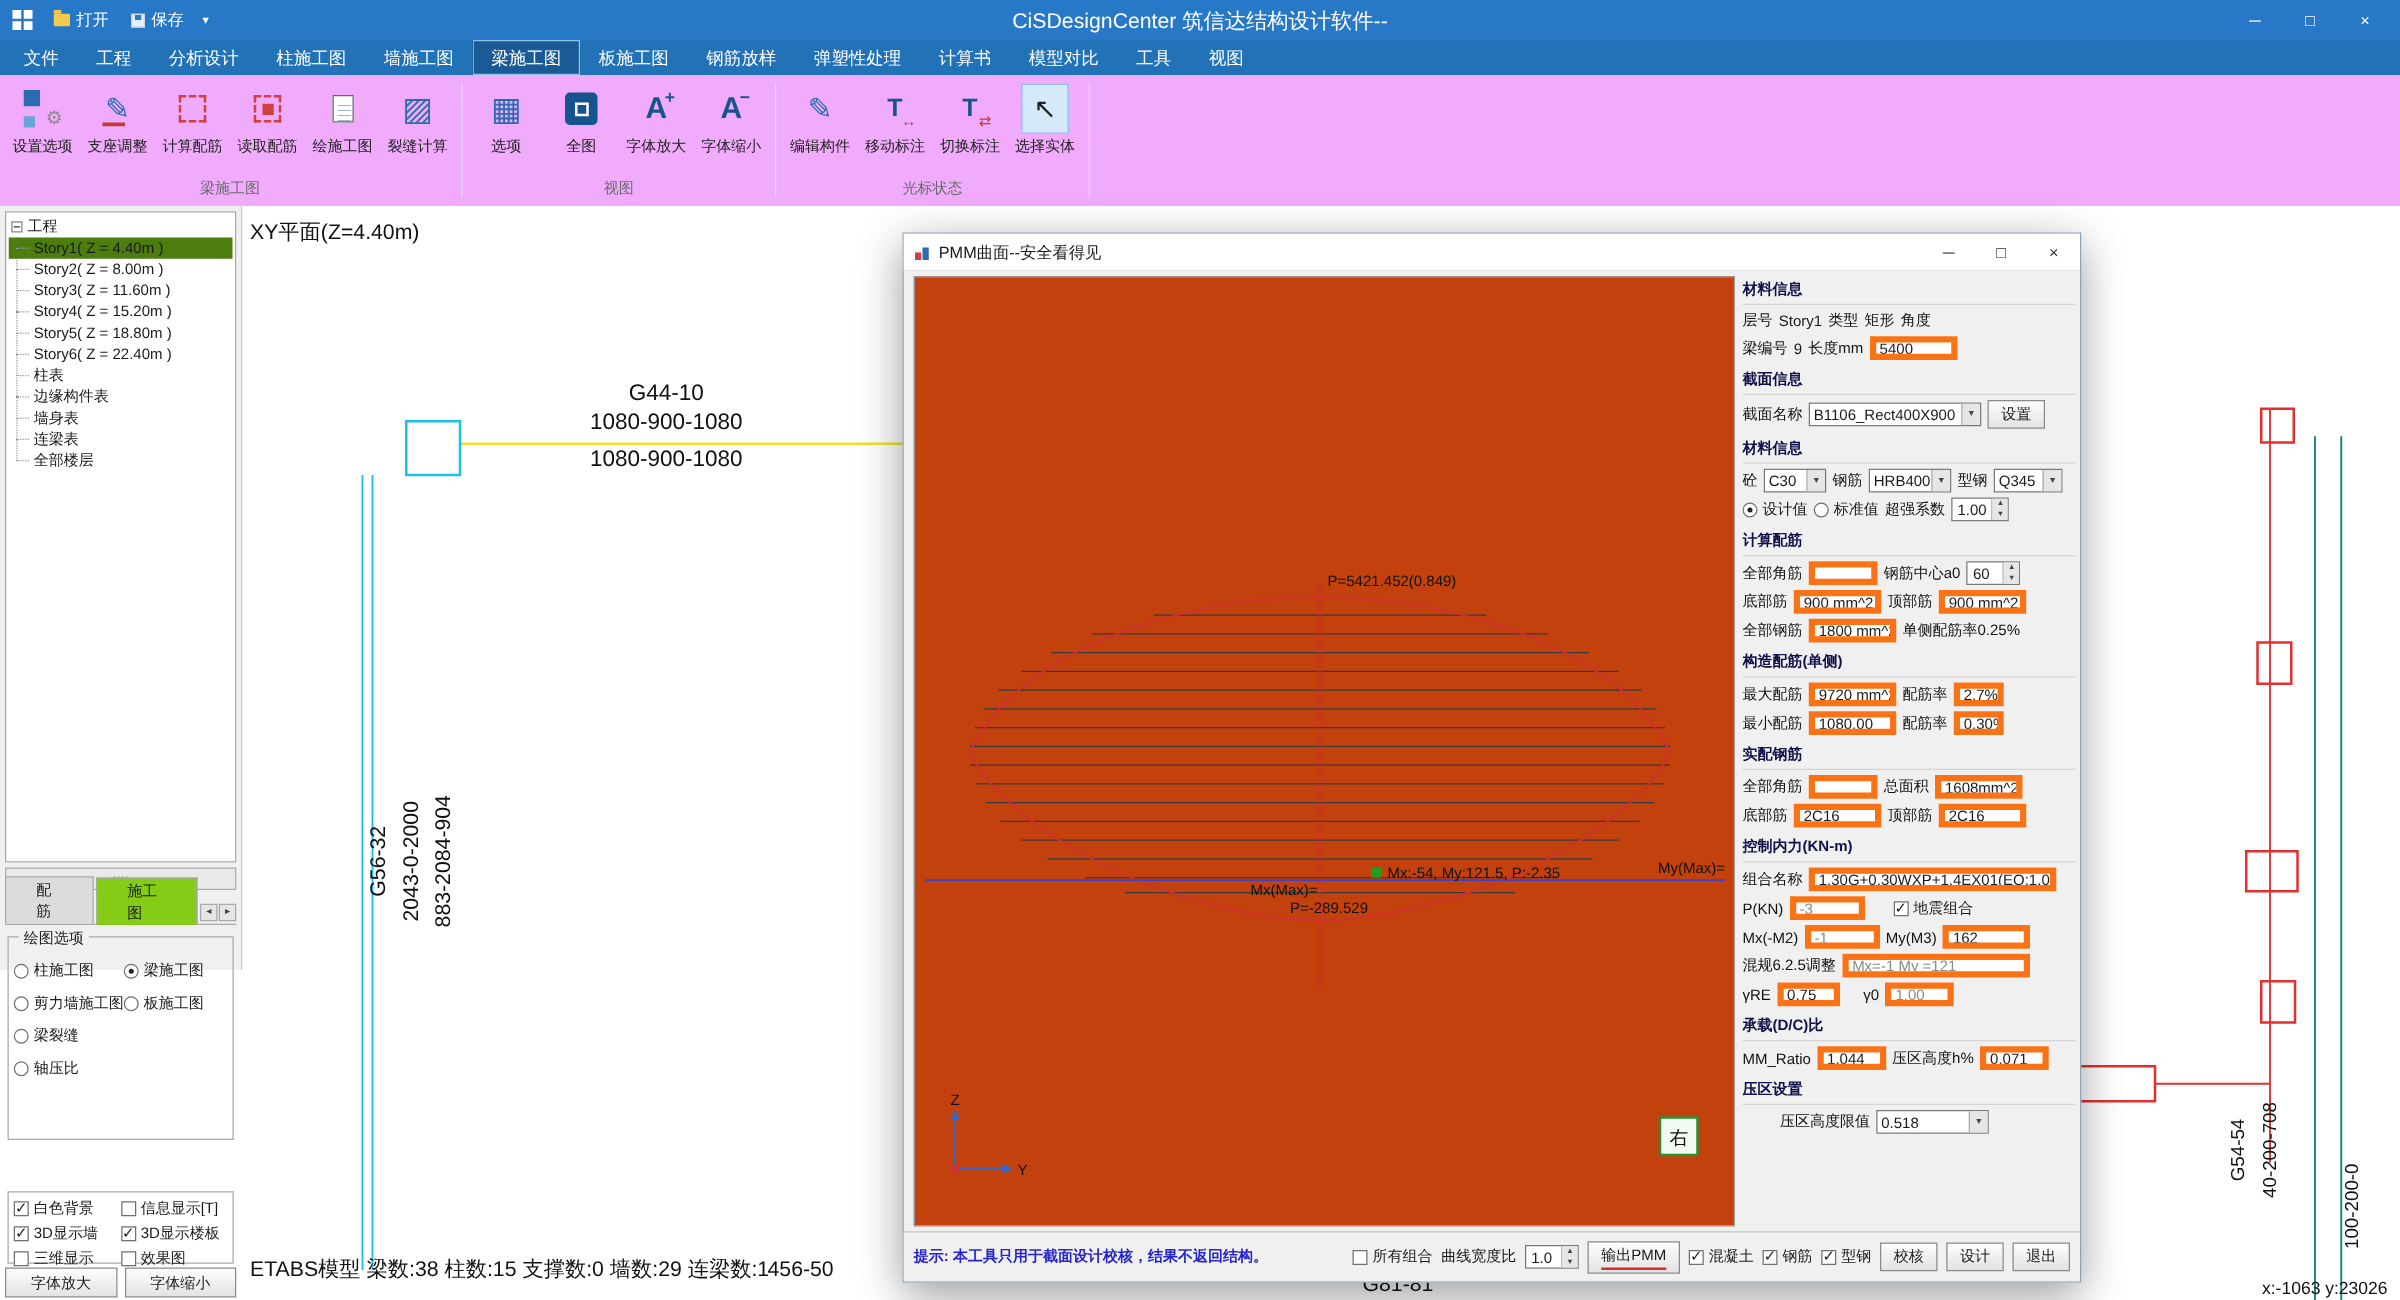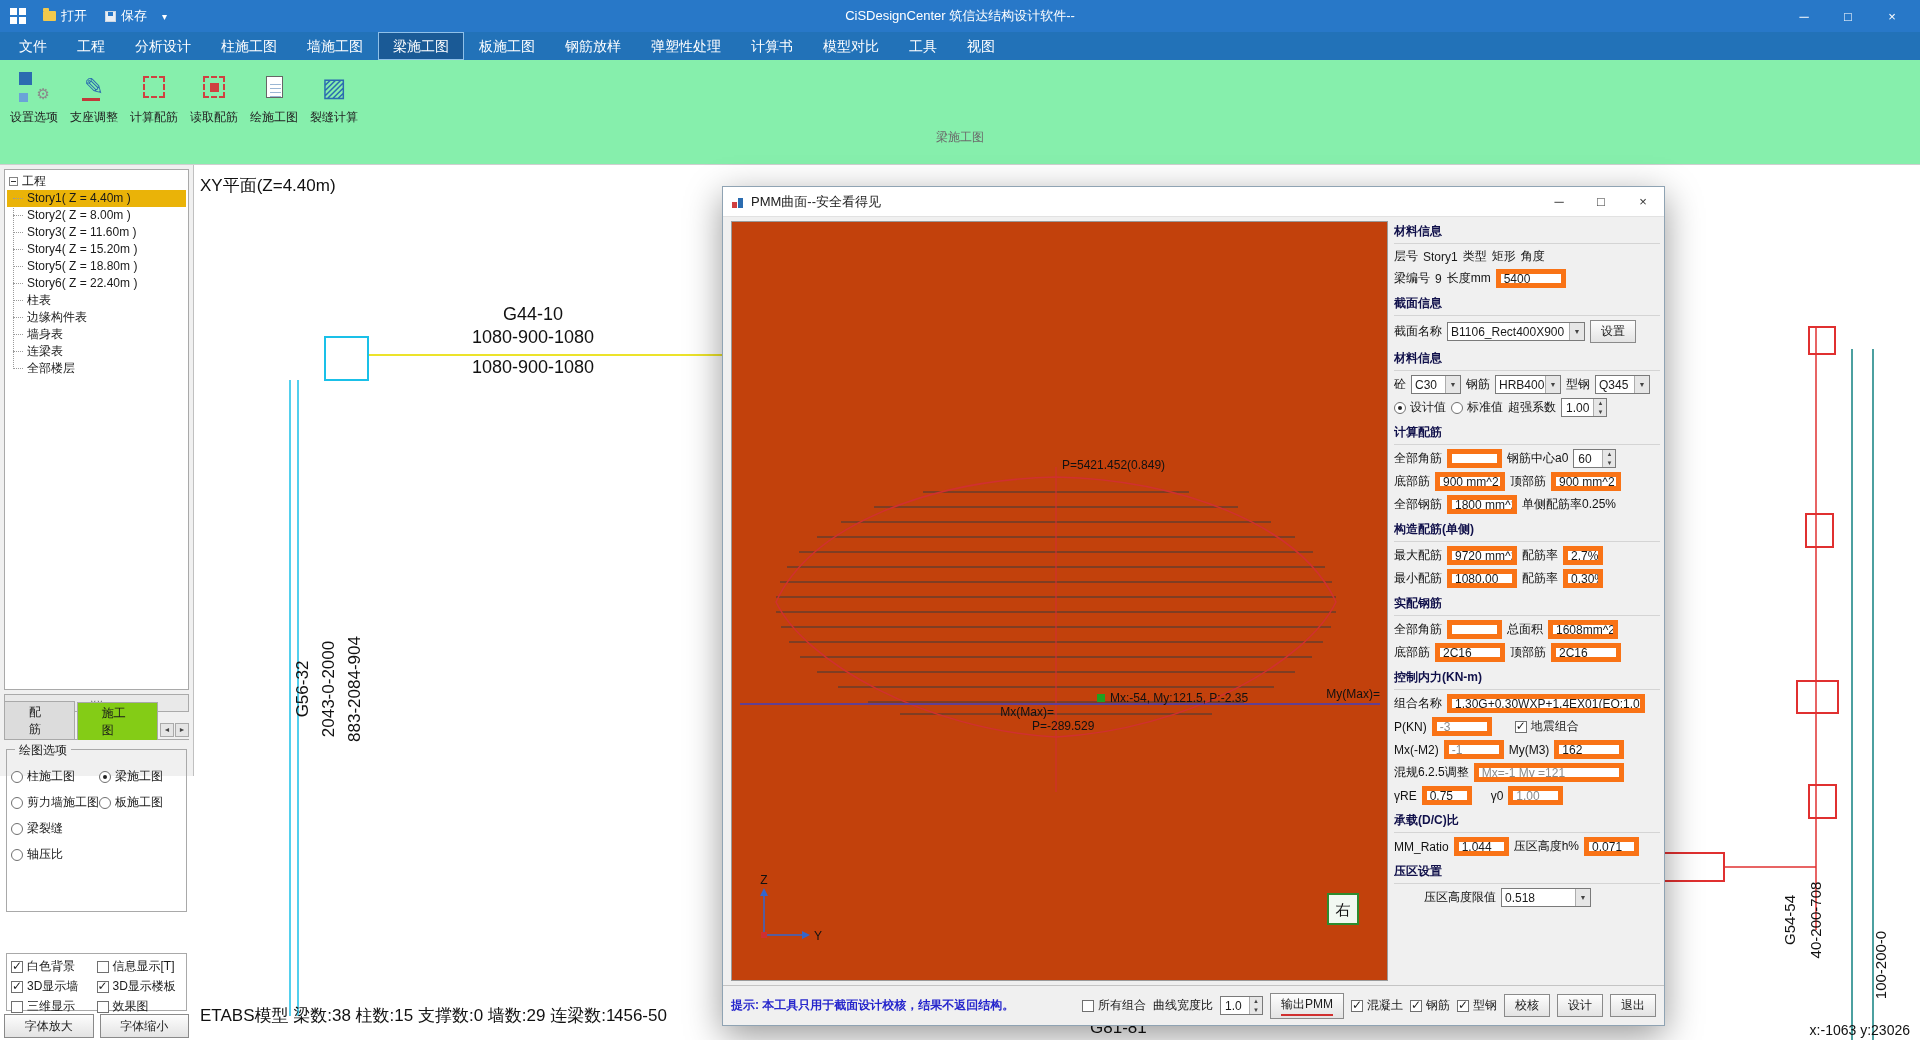--- a/index.html
+++ b/index.html
@@ -11,31 +11,31 @@
   .titlebar { position:absolute; left:0; top:0; right:0; height:32px; background:#2878c8; color:#fff;
     display:flex; align-items:center; padding:0 6px; }
   .appicon { width:16px; height:16px; display:grid; grid-template-columns:7px 7px; grid-gap:2px; margin:0 8px 0 4px; }
   .appicon span { background:#fff; width:7px; height:7px; }
   .tb-btn { display:flex; align-items:center; gap:5px; padding:0 9px; height:32px; font-size:13px; }
   .ic-folder { width:13px; height:10px; background:#f2c94c; border-radius:1px; position:relative; }
   .ic-folder::before { content:""; position:absolute; left:0; top:-3px; width:6px; height:3px; background:#f2c94c; border-radius:1px 1px 0 0; }
   .ic-disk { width:11px; height:11px; background:#e8eef5; border:1px solid #cdd7e2; position:relative; }
   .ic-disk::before { content:""; position:absolute; left:2px; top:0; width:5px; height:4px; background:#2878c8; }
   .tb-caret { font-size:10px; padding:0 6px; }
-  .tb-title { position:absolute; left:0; right:0; text-align:center; font-size:13px; pointer-events:none; }
+  .tb-title { position:absolute; left:0; right:0; text-align:center; font-size:17px; pointer-events:none; }
   .winbtns { margin-left:auto; display:flex; z-index:2; }
   .winbtn { width:44px; height:32px; display:flex; align-items:center; justify-content:center; font-size:13px; }
 
   
   .menubar { position:absolute; left:0; top:32px; right:0; height:28px; background:#2272b8; display:flex; align-items:stretch; padding-left:4px; }
   .mitem { color:#fff; font-size:14px; line-height:28px; padding:0 15px; white-space:nowrap; }
   .mitem.active { background:#1a5a96; box-shadow:inset 0 0 0 1px #8fc0e8; }
 
   
-  .ribbon { position:absolute; left:0; top:60px; right:0; height:105px; background:#86efac; border-bottom:1px solid #cfcfcf; display:flex;flex-direction:column; }
+  .ribbon { position:absolute; left:0; top:60px; right:0; height:105px; background:#f0abfc; border-bottom:1px solid #cfcfcf; display:flex; }
   .rgroup { display:flex; flex-direction:column; }
   .ritems { display:flex; flex:1; padding:4px 4px 0 4px; }
   .ritem { width:60px; display:flex; flex-direction:column; align-items:center; padding-top:3px; }
   .ricon { width:38px; height:40px; display:flex; align-items:center; justify-content:center; position:relative; }
   .ricon.active { background:#d6e9fb; border:1px solid #86bbe8; }
   .rlabel { font-size:12px; color:#222; margin-top:2px; white-space:nowrap; }
   .glabel { text-align:center; font-size:12px; color:#6b6b6b; padding:3px 0 5px; }
   .rsep { width:1px; background:#dcdcdc; margin:6px 1px; }
   .g { font-style:normal; }
   .g-gear::before{content:"⚙"; font-size:15px; color:#8a8a8a;}
@@ -66,21 +66,21 @@
   
   .sidebar { position:absolute; left:0; top:165px; width:194px; bottom:0; background:#f0f0f0; border-right:1px solid #c0c0c0; font-size:12px; }
   .tree { position:absolute; left:4px; right:4px; top:4px; height:521px; background:#fff; border:1px solid #a9a9a9; padding:3px 2px; overflow:hidden; }
   .tree-root { height:17px; line-height:17px; display:flex; align-items:center; gap:4px; padding-left:2px; white-space:nowrap; }
   .exp { width:9px; height:9px; border:1px solid #848484; background:#fff; position:relative; flex:none; }
   .exp::before { content:""; position:absolute; left:1px; top:3px; width:5px; height:1px; background:#333; }
   .tree-kids { position:relative; }
   .tree-kids::before { content:""; position:absolute; left:6px; top:0; bottom:8px; border-left:1px dotted #9a9a9a; }
   .titem { position:relative; height:17px; line-height:17px; padding-left:20px; white-space:nowrap; }
   .titem::before { content:""; position:absolute; left:6px; top:8px; width:10px; border-top:1px dotted #9a9a9a; }
-  .titem.sel { background:#eab308; }
+  .titem.sel { background:#4d7c0f; }
   .collapse-btn { position:absolute; left:4px; right:4px; top:529px; height:18px; background:#e9e9e9; border:1px solid #aaa;
     text-align:center; font-size:9px; line-height:16px; color:#555; }
   .tabrow { position:absolute; left:4px; right:4px; top:553px; height:22px; display:flex; align-items:flex-end; border-bottom:1px solid #a9a9a9; }
   .tab { padding:2px 24px 1px; border:1px solid #a9a9a9; border-bottom:none; background:#dcdcdc; margin-right:2px; }
   .tab.active { background:#84cc16; position:relative; top:1px; }
   .tabarrows { margin-left:auto; display:flex; gap:1px; padding-bottom:2px; }
   .tabarrow { width:14px; height:14px; border:1px solid #aaa; background:#e5e5e5; font-size:7px; line-height:12px; text-align:center; color:#444; }
   .gbox { position:absolute; left:6px; right:6px; top:584px; height:163px; border:1px solid #a9a9a9; padding:12px 4px 4px; }
   .gbox .legend { position:absolute; left:8px; top:-8px; background:#f0f0f0; padding:0 4px; }
   .radio-grid { display:grid; grid-template-columns:1fr 1fr; grid-row-gap:9px; padding-top:6px; }

